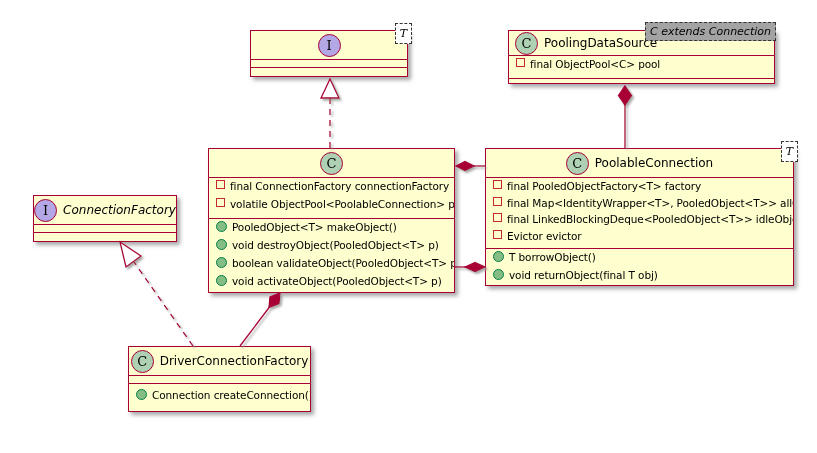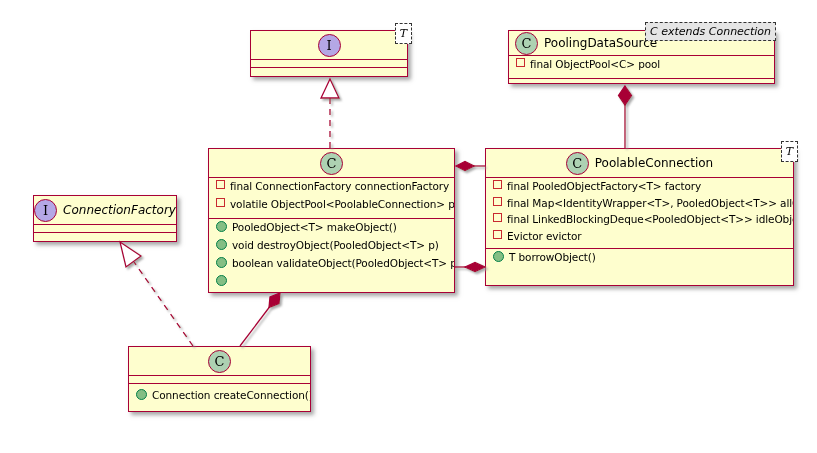--- a/index.html
+++ b/index.html
@@ -56,21 +56,21 @@
     background:#84BE84;border:1px solid #038048;
   }
   .gtab{
     position:absolute;top:-8px;right:-5px;width:15px;height:19px;
     background:#fff;border:1px dashed #333;
     font:italic 11px "DejaVu Serif", serif;
     display:flex;align-items:center;justify-content:center;z-index:3;
   }
   .gnote{
     position:absolute;top:-9px;right:-2px;height:17px;
-    background:#e5e5e5;border:1px dashed #333;padding:0 4px;
+    background:#a3a3a3;border:1px dashed #333;padding:0 4px;
     font-style:italic;font-size:11px;line-height:17px;white-space:nowrap;z-index:3;
   }
   .edges{position:absolute;left:0;top:0;pointer-events:none;z-index:2;}
 </style>
 </head>
 <body>
 
 <div class="canvas">
 
   <div class="uml-box" style="left:250px;top:30px;width:158px;height:47px;">
@@ -119,20 +119,21 @@
       <div class="row">
         <span class="dot"></span>
         <span>void destroyObject(PooledObject&lt;T&gt; p)</span>
       </div>
       <div class="row">
         <span class="dot"></span>
         <span>boolean validateObject(PooledObject&lt;T&gt; p)</span>
       </div>
       <div class="row">
         <span class="dot"></span>
+        <span>void activateObject(PooledObject&lt;T&gt; p)</span>
       </div>
     </div>
   </div>
 
   <div class="uml-box" style="left:485px;top:148px;width:309px;height:138px;">
     <div class="gtab">T</div>
     <div class="hdr">
       <span class="circ class-letter">C</span>
       <span class="cname">PoolableConnection</span>
     </div>
@@ -152,35 +153,40 @@
       <div class="row">
         <span class="sq"></span>
         <span>Evictor evictor</span>
       </div>
     </div>
     <div class="sec grow">
       <div class="row">
         <span class="dot"></span>
         <span>T borrowObject()</span>
       </div>
+      <div class="row">
+        <span class="dot"></span>
+        <span>void returnObject(final T obj)</span>
+      </div>
     </div>
   </div>
 
   <div class="uml-box" style="left:33px;top:195px;width:144px;height:47px;">
     <div class="hdr">
       <span class="circ iface-letter">I</span>
       <span class="cname iname">ConnectionFactory</span>
     </div>
     <div class="sec empty"></div>
     <div class="sec empty grow"></div>
   </div>
 
   <div class="uml-box" style="left:128px;top:346px;width:183px;height:66px;">
     <div class="hdr">
       <span class="circ class-letter">C</span>
+      <span class="cname">DriverConnectionFactory</span>
     </div>
     <div class="sec empty"></div>
     <div class="sec grow" style="display:flex;align-items:center;">
       <div class="row">
         <span class="dot"></span>
         <span>Connection createConnection()</span>
       </div>
     </div>
   </div>
 

